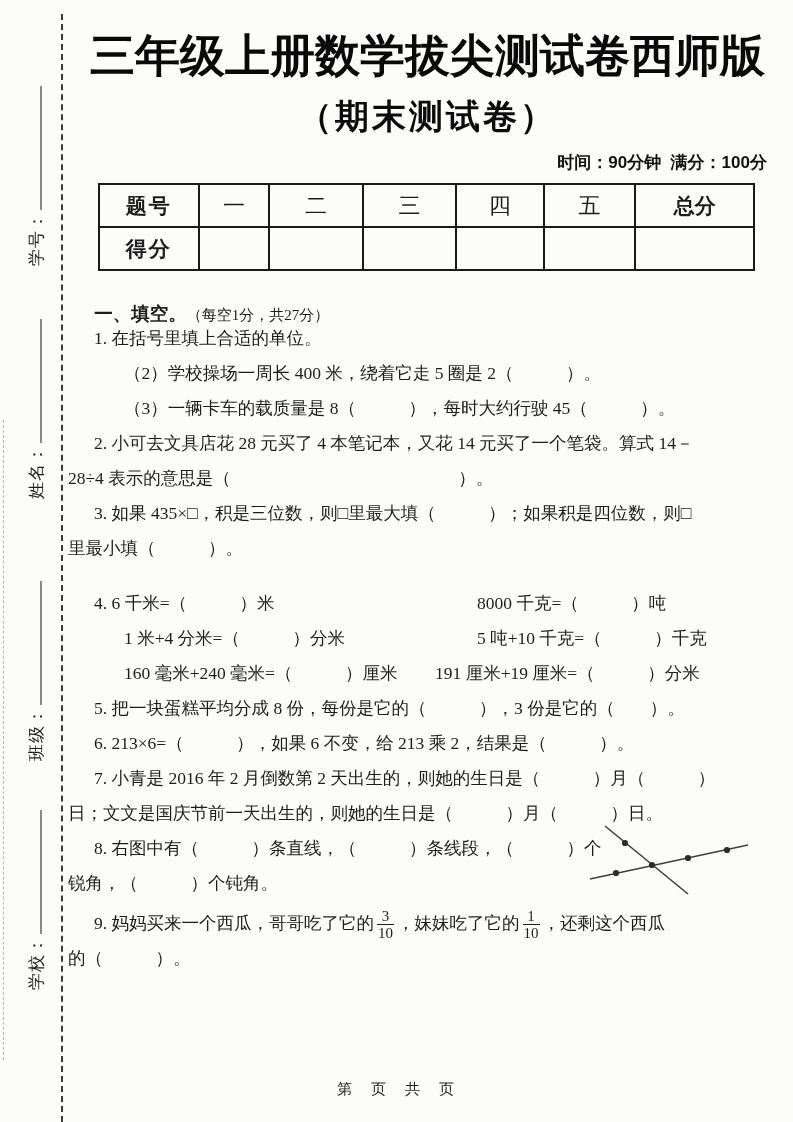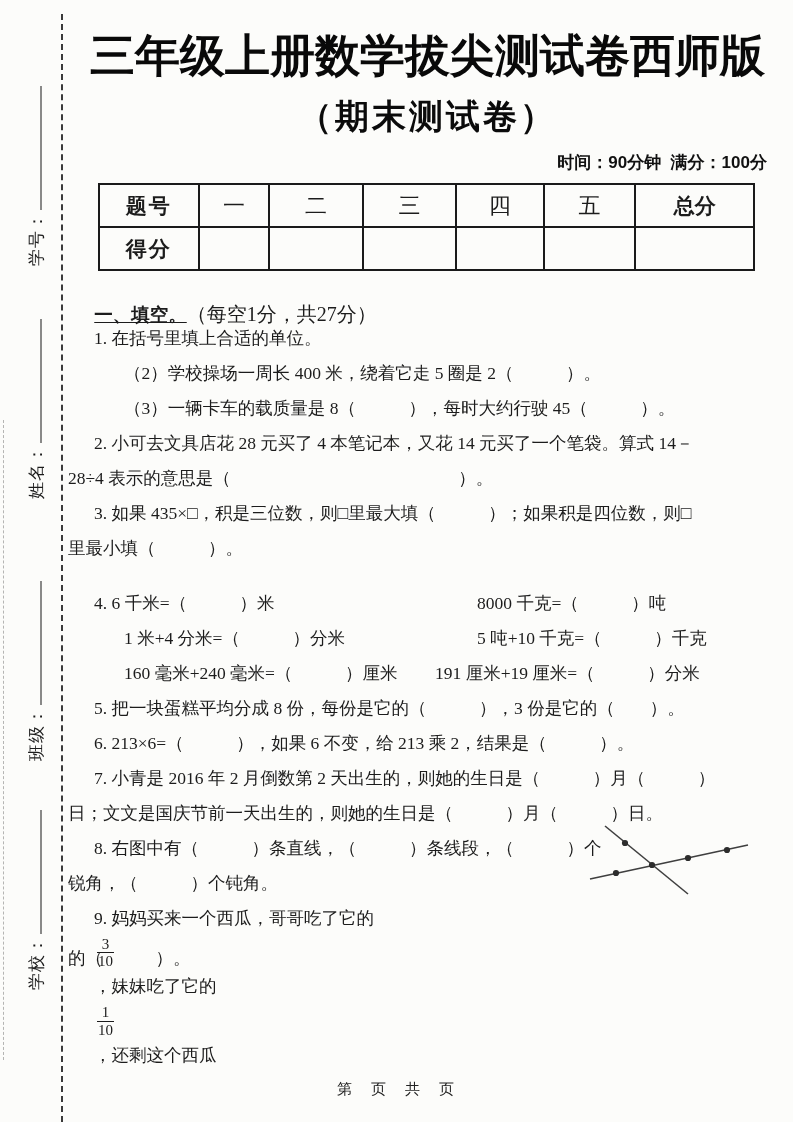--- a/index.html
+++ b/index.html
@@ -65,33 +65,33 @@
   .score-table .tot{font-weight:bold;font-size:21px;}
   
   .paper-body{
     position:absolute;left:68px;top:262px;width:694px;
     font-size:17.5px;line-height:35px;
   }
   .line{white-space:pre-wrap;height:35px;overflow:visible;}
   .indent-q{padding-left:26px;}
   .indent-sub{padding-left:56px;}
   .sec-head{height:39px;}
-  .sec-head .b{font-weight:bold;font-size:18.5px;text-decoration:underline;}
-  .sec-head .n{font-size:20px;}
+  .sec-head .b{font-weight:bold;font-size:18.5px;}
+  .sec-head .n{font-size:15px;}
   .mt4{margin-top:20px;}
   .cols{display:flex;}
   .q4r1 .c1{width:383px;}
   .q4r2 .c1{width:353px;}
   .q4r3 .c1{width:311px;}
   .frac{
     display:inline-flex;flex-direction:column;align-items:center;
     vertical-align:-8px;line-height:1.08;font-size:15px;margin:0 3px;
   }
   .frac .den{border-top:1.4px solid #1c1c1c;padding:0 1px;}
-  .q9line{height:40px;display:flex;align-items:flex-start;white-space:pre-wrap;padding-left:26px;flex-direction:column;}
+  .q9line{height:40px;display:flex;align-items:flex-end;white-space:pre-wrap;padding-left:26px;}
   
   .figure{position:absolute;left:588px;top:818px;}
   
   .footer{
     position:absolute;left:0;right:0;top:1080px;
     text-align:center;font-size:15px;letter-spacing:2px;color:#222;
     white-space:pre-wrap;
     font-family:"Liberation Sans", sans-serif;
   }
 </style>

